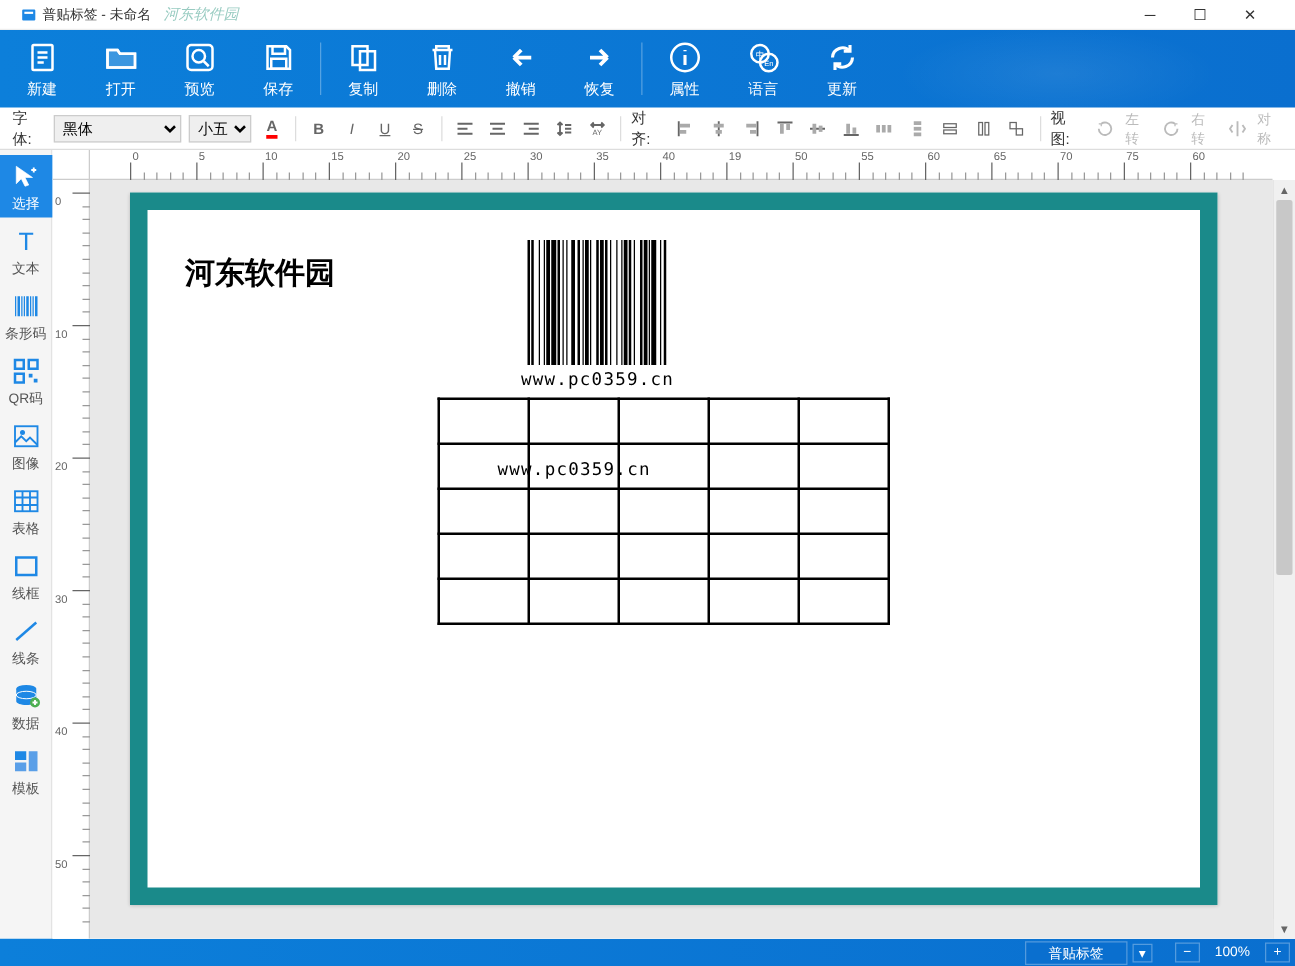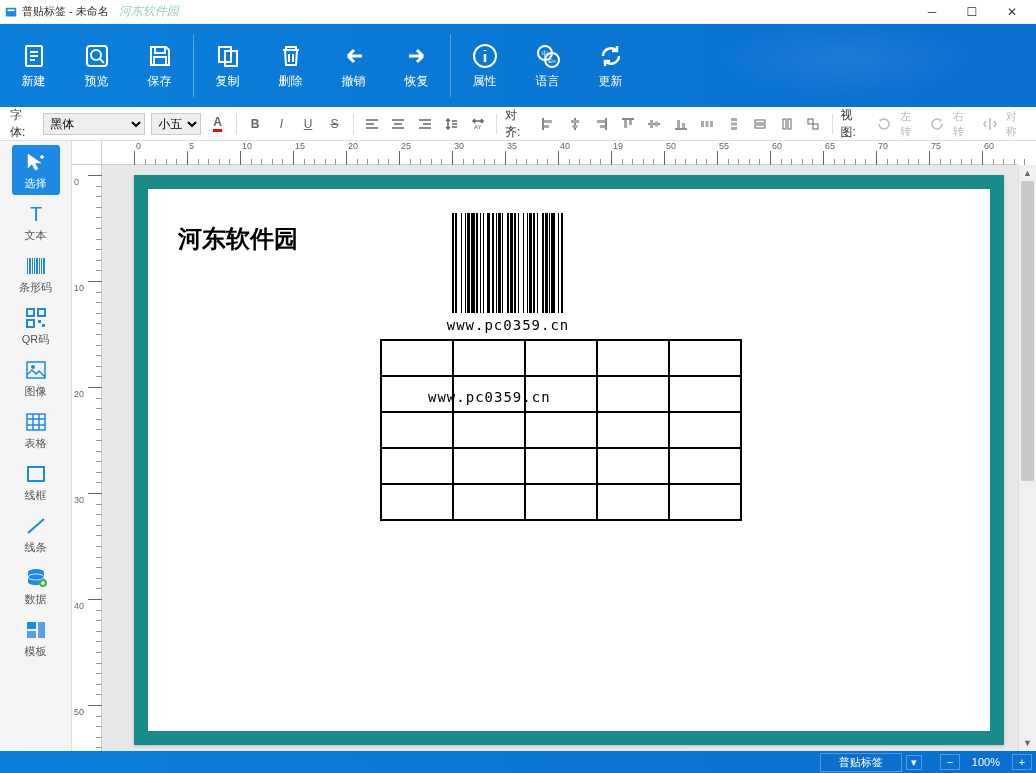--- a/index.html
+++ b/index.html
@@ -1,28 +1,28 @@
 <!DOCTYPE html>
 <html><head>
 <meta charset="utf-8">
 <style>
 * { margin: 0; padding: 0; box-sizing: border-box; font-family: "Microsoft YaHei", Arial, sans-serif; }
 body { width: 1036px; height: 773px; overflow: hidden; background: #fff; display: flex; flex-direction: column; }
 
 
-.titlebar { height: 24px; background: #fff; display: flex; align-items: center; padding: 0 4px; font-size: 11px; color: #333; border-bottom: 1px solid #eee; }
+.titlebar { height: 24px; background: #fff; display: flex; align-items: center; padding: 0 16px; font-size: 11px; color: #333; border-bottom: 1px solid #eee; }
 .titlebar .logo { width: 14px; height: 14px; margin-right: 4px; }
 .titlebar .logo svg { width: 100%; height: 100%; }
 .titlebar .title { flex: 0 0 auto; }
 .titlebar .watermark { margin-left: 10px; color: #5a9; opacity: 0.6; font-size: 12px; font-style: italic; }
 .titlebar .spacer { flex: 1; }
 .titlebar .win-btn { width: 40px; height: 24px; display: flex; align-items: center; justify-content: center; color: #333; font-size: 12px; cursor: pointer; }
 
 
-.maintoolbar { height: 83px; background: linear-gradient(to right, #0c7fda, #0a6fcf); display: flex; align-items: stretch; padding: 0 2px; position: relative; overflow: hidden; }
+.maintoolbar { height: 62px; background: linear-gradient(to right, #0c7fda, #0a6fcf); display: flex; align-items: stretch; padding: 0 2px; position: relative; overflow: hidden; }
 .maintoolbar::after { content: ""; position: absolute; right: 40px; top: -10px; width: 300px; height: 90px; background: radial-gradient(ellipse at center, rgba(255,255,255,0.08) 0%, transparent 60%); pointer-events: none; }
 .mt-item { width: 63px; display: flex; flex-direction: column; align-items: center; justify-content: center; color: #fff; cursor: pointer; gap: 2px; }
 .mt-item .icon { width: 30px; height: 30px; display: flex; align-items: center; justify-content: center; }
 .mt-item .icon svg { width: 28px; height: 28px; stroke: #fff; fill: none; stroke-width: 2; }
 .mt-item .label { font-size: 12px; }
 .mt-sep { width: 1px; background: rgba(255,255,255,0.3); margin: 10px 2px; }
 
 
 .fmttoolbar { height: 34px; background: #fff; border-bottom: 1px solid #ddd; display: flex; align-items: center; padding: 0 10px; gap: 6px; font-size: 12px; color: #333; }
 .fmttoolbar .lbl { margin-right: 2px; }
@@ -32,21 +32,21 @@
 .fmttoolbar .btn { width: 22px; height: 22px; display: flex; align-items: center; justify-content: center; border: 1px solid transparent; cursor: pointer; color: #666; }
 .fmttoolbar .btn.disabled { color: #bbb; cursor: default; }
 .fmttoolbar .btn svg { width: 14px; height: 14px; }
 .fmttoolbar .sep { width: 1px; height: 20px; background: #ddd; margin: 0 2px; }
 .fmttoolbar .dlabel { color: #bbb; font-size: 11px; }
 
 
 .workarea { flex: 1; display: flex; min-height: 0; }
 
 
-.sidebar { width: 72px; background: #f5f5f5; border-right: 1px solid #ddd; display: flex; flex-direction: column; align-items: center; padding: 4px 0; gap: 2px; }
+.sidebar { width: 42px; background: #f5f5f5; border-right: 1px solid #ddd; display: flex; flex-direction: column; align-items: center; padding: 4px 0; gap: 2px; }
 .side-item { width: 48px; height: 50px; display: flex; flex-direction: column; align-items: center; justify-content: center; gap: 2px; border-radius: 3px; cursor: pointer; font-size: 11px; color: #555; }
 .side-item.selected { background: #1e88e5; color: #fff; }
 .side-item .sicon { width: 26px; height: 24px; display: flex; align-items: center; justify-content: center; }
 .side-item .sicon svg { width: 24px; height: 22px; }
 
 
 .canvas-holder { flex: 1; position: relative; background: #fff; overflow: hidden; }
 .ruler-h { position: absolute; left: 30px; right: 18px; top: 0; height: 24px; background: #fff; border-bottom: 1px solid #ccc; }
 .ruler-v { position: absolute; left: 0; top: 24px; bottom: 0; width: 30px; background: #fff; border-right: 1px solid #ccc; }
 .ruler-corner { position: absolute; left: 0; top: 0; width: 30px; height: 24px; background: #fff; border-right: 1px solid #ccc; border-bottom: 1px solid #ccc; }
@@ -105,20 +105,29 @@
 
 <div class="maintoolbar">
   <div class="mt-item">
     <div class="icon">
         <svg viewBox="0 0 28 28">
           <rect x="6" y="4" width="16" height="20" rx="1"></rect>
           <path d="M10 10h8M10 14h8M10 18h5"></path>
         </svg>
       </div>
     <div class="label">新建</div>
+  </div>
+  <div class="mt-item">
+    <div class="icon">
+        <svg viewBox="0 0 28 28">
+          <path d="M3 8h8l2 3h12v11H3z" fill="#fff" fill-opacity="0.2"></path>
+          <path d="M3 8h8l2 3h12v11H3z"></path>
+        </svg>
+      </div>
+    <div class="label">打开</div>
   </div>
   <div class="mt-item">
     <div class="icon">
         <svg viewBox="0 0 28 28">
           <rect x="4" y="4" width="20" height="20" rx="3"></rect>
           <circle cx="13" cy="13" r="5"></circle>
           <path d="M17 17l4 4"></path>
         </svg>
       </div>
     <div class="label">预览</div>

